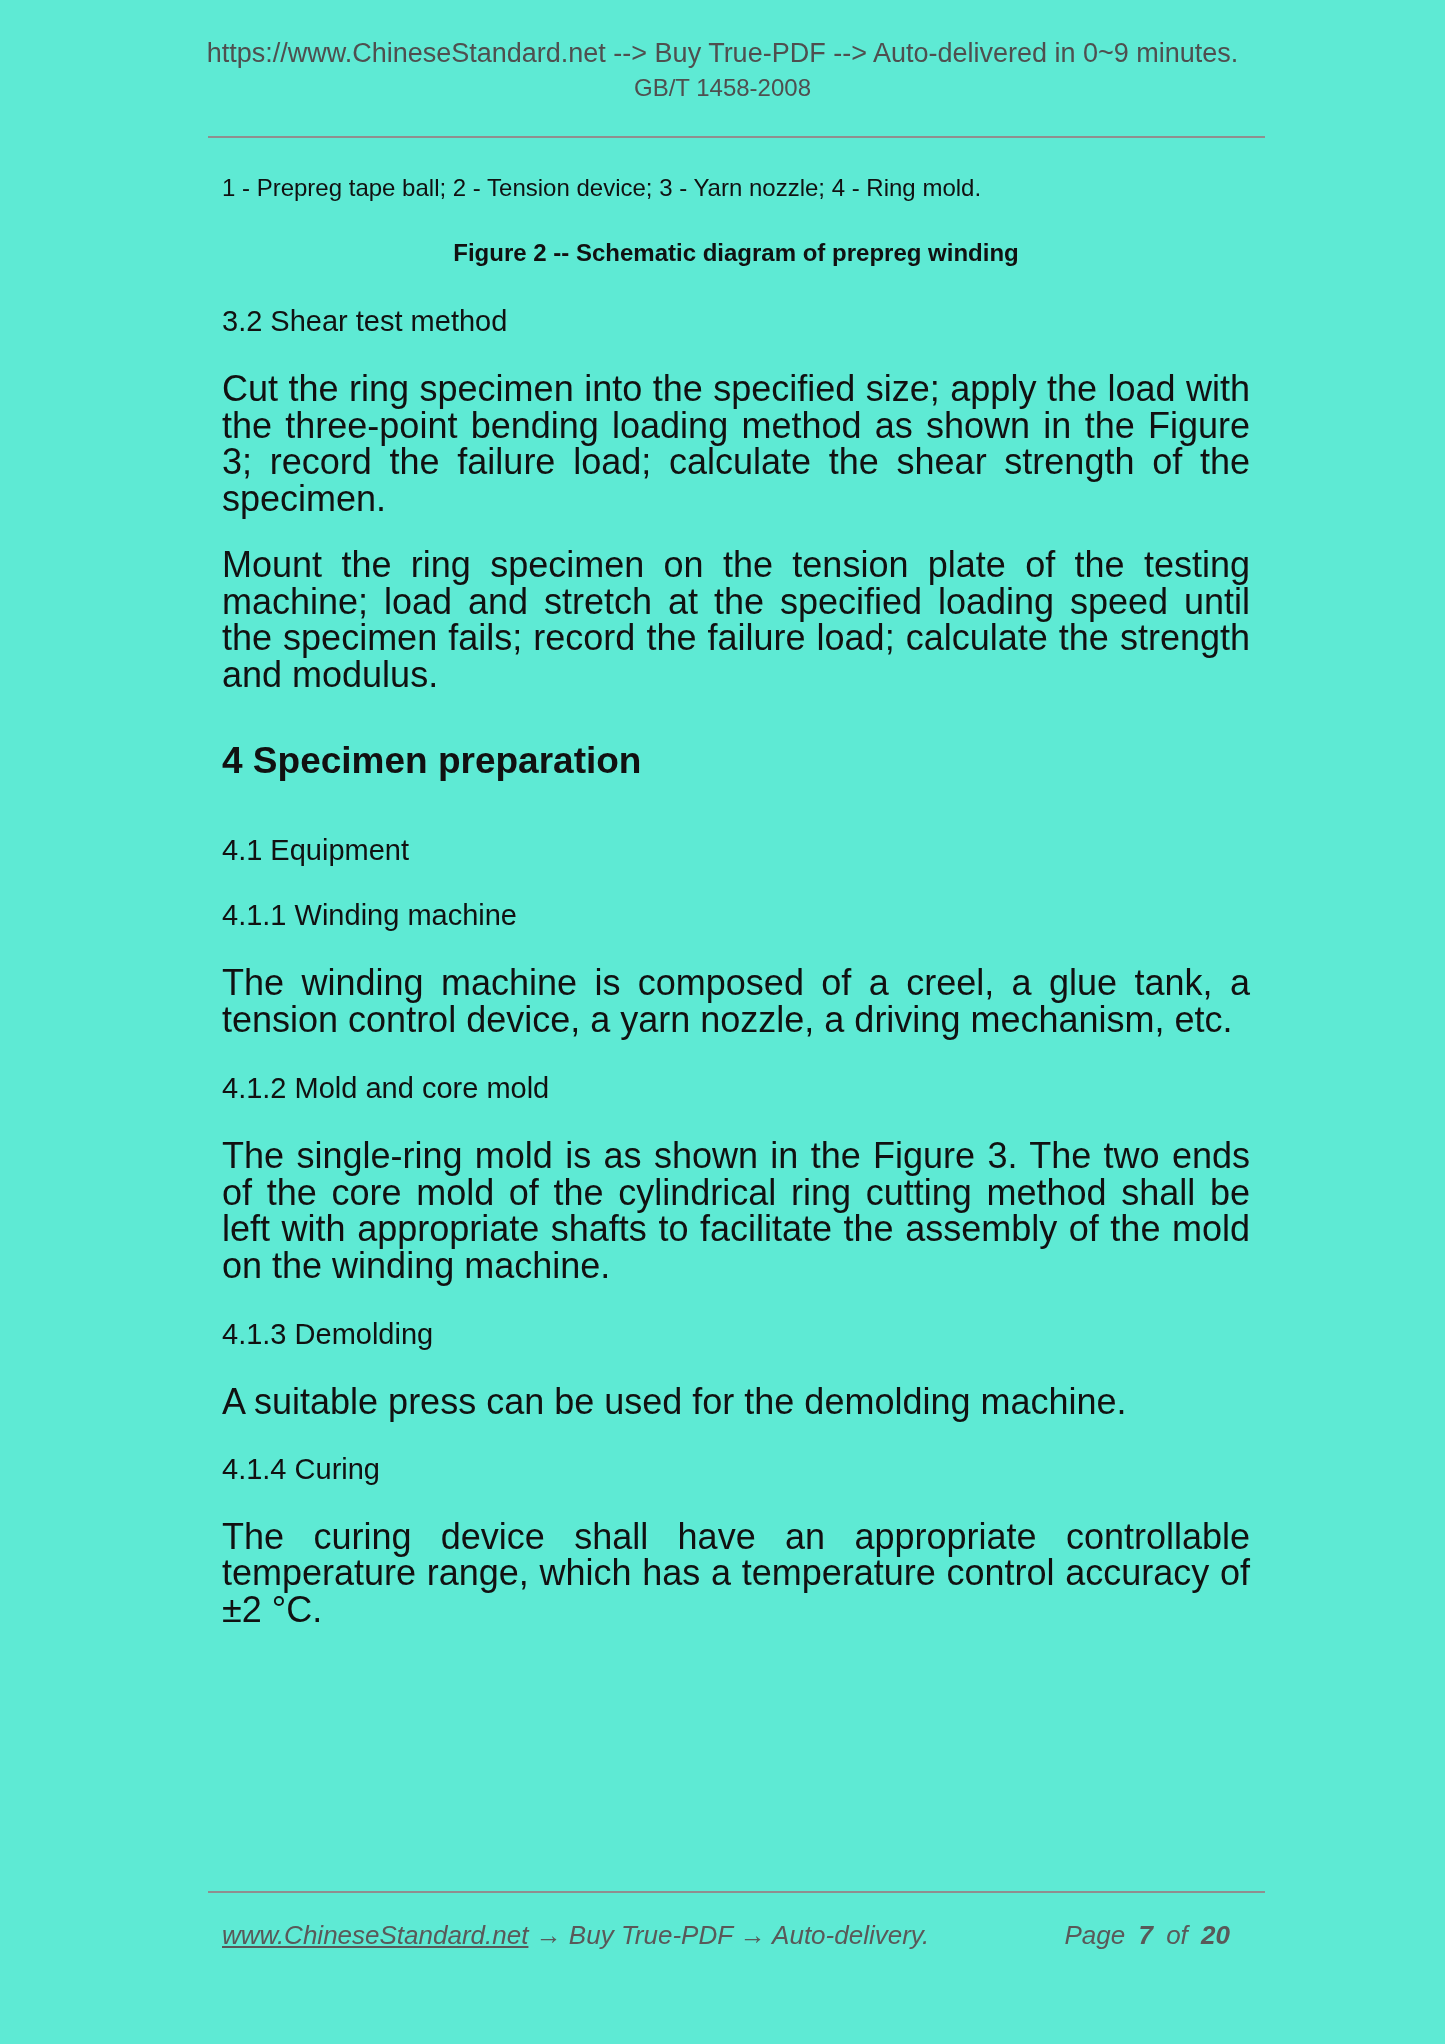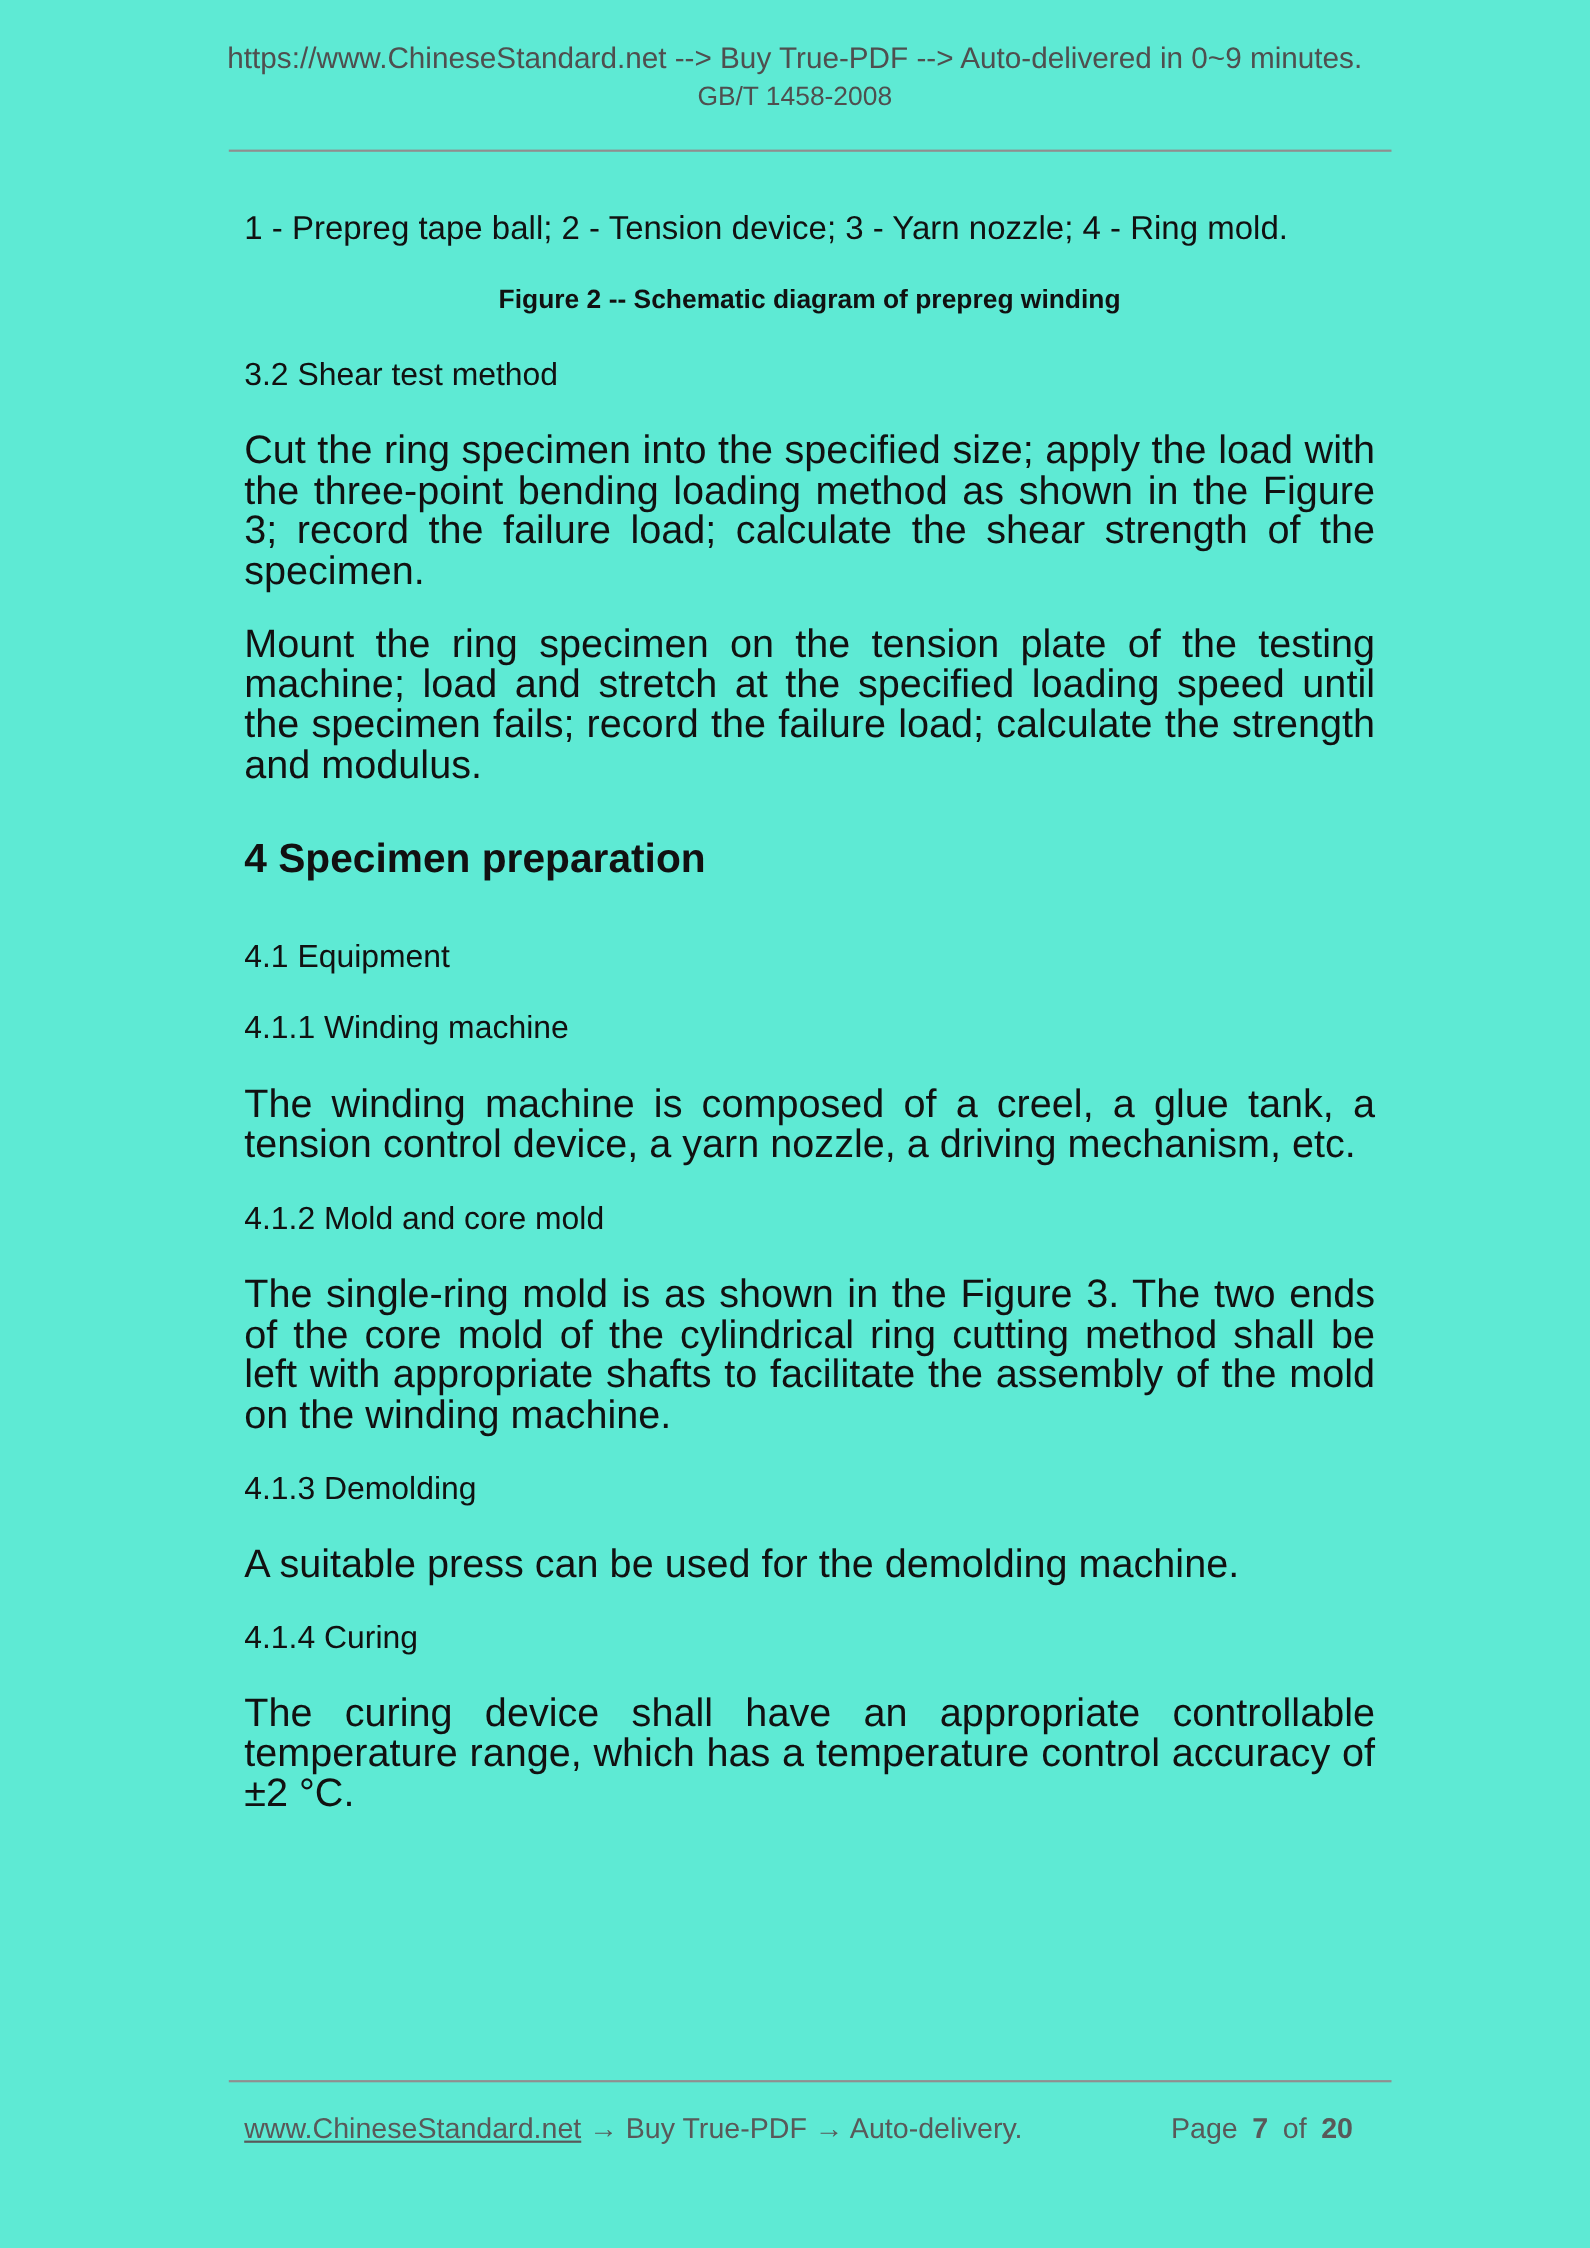--- a/index.html
+++ b/index.html
@@ -16,22 +16,22 @@
   .header-line1 { font-size: 27px; line-height: 34px; white-space: nowrap; }
   .header-line2 { font-size: 24px; line-height: 30px; margin-top: 3px; text-align: center; }
   .rule {
     border: none;
     border-top: 2px solid #8f8f8f;
     margin: 33px 180px 0 208px;
     height: 0;
   }
   .content { padding: 0 195px 0 222px; }
   .fig-note {
-    margin: 52px 0 0 0;
-    font-size: 30px;
+    margin: 32px 0 0 0;
+    font-size: 24px;
     line-height: 36px;
   }
   .fig-caption {
     margin: 29px 0 0 0;
     font-size: 24px;
     line-height: 36px;
     font-weight: bold;
     text-align: center;
   }
   .h-chapter {
@@ -55,20 +55,21 @@
     line-height: 36.5px;
     text-align: justify;
   }
   .para.no-justify { text-align: left; }
   .footer {
     position: absolute;
     top: 1891px;
     left: 208px;
     width: 1057px;
     color: #595959;
+    font-style: italic;
   }
   .footer-rule {
     border: none;
     border-top: 2px solid #8f8f8f;
     margin: 0;
     height: 0;
   }
   .footer-row {
     display: flex;
     justify-content: space-between;

